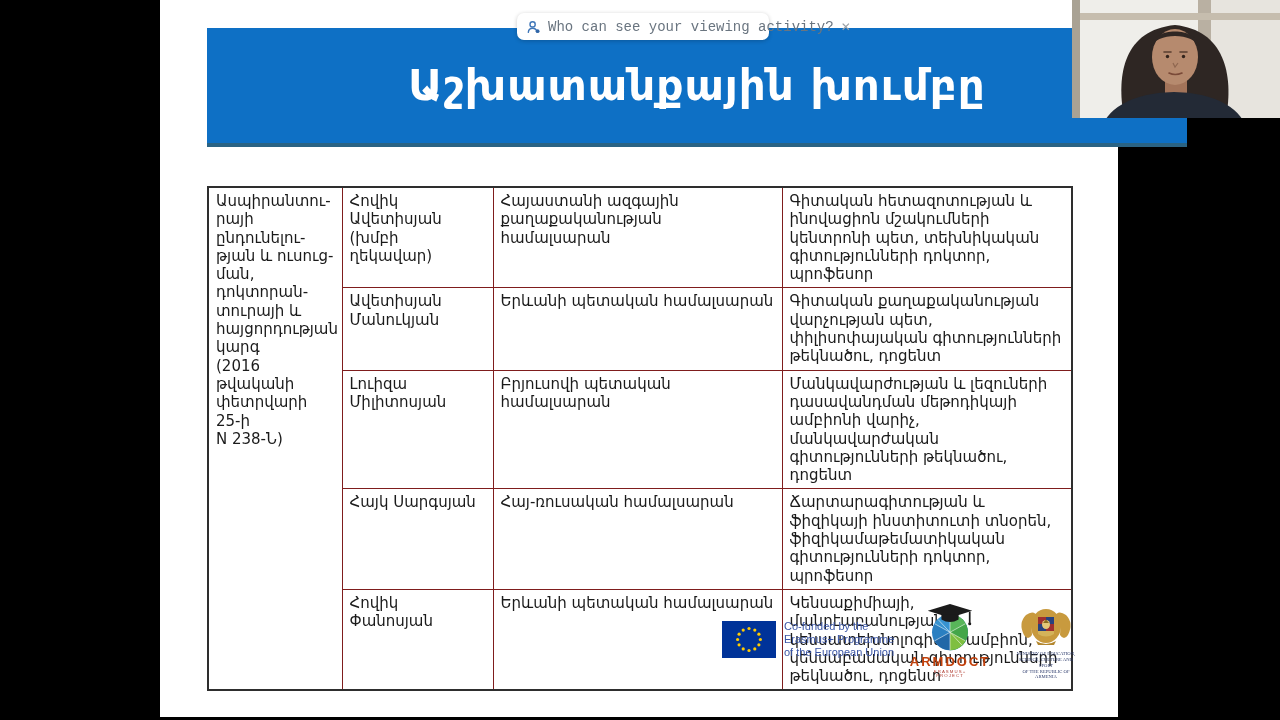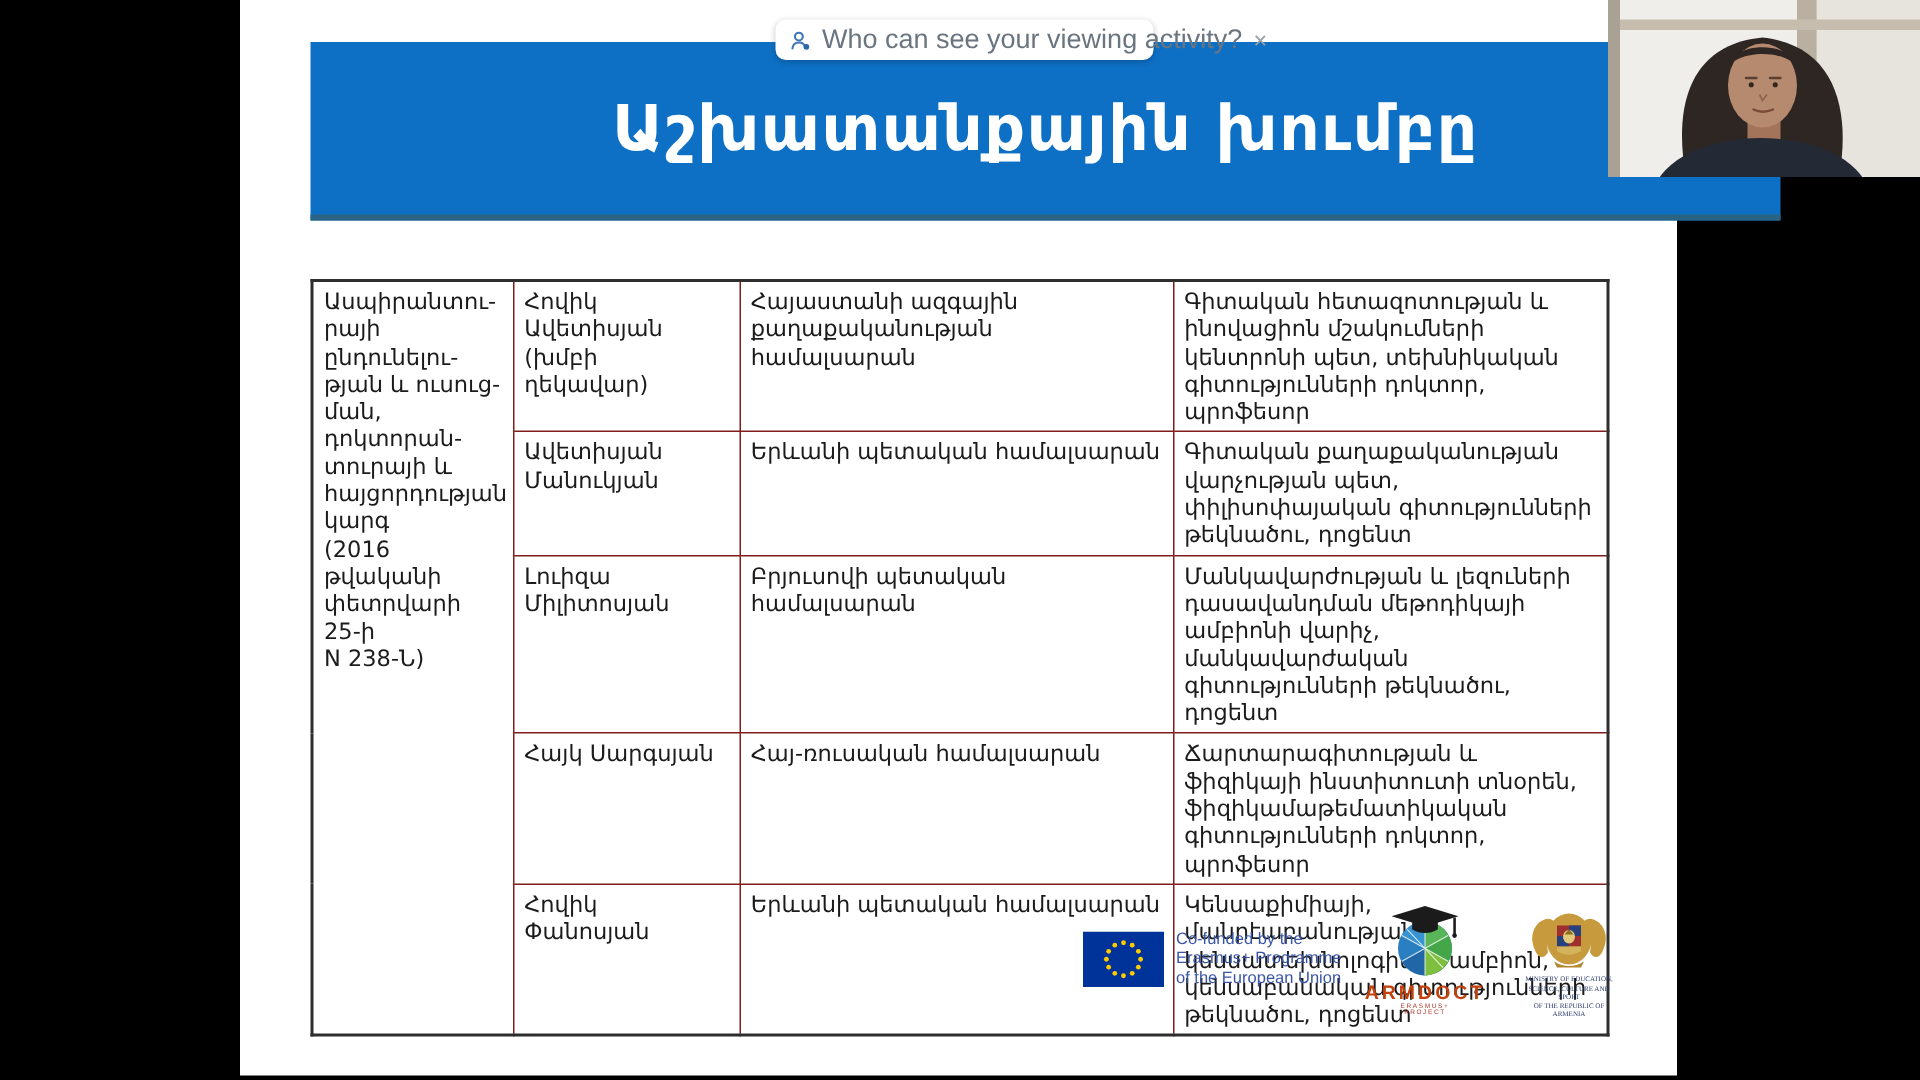--- a/index.html
+++ b/index.html
@@ -14,22 +14,22 @@
   .banner { position:absolute; left:47px; top:28px; width:980px; height:119px;
             background:#0e70c5; border-bottom:4px solid #2a6384;
             display:flex; align-items:center; justify-content:center; }
   .banner h1 { color:#ffffff; font-size:42px; font-weight:bold; letter-spacing:1px;
                font-family:"DejaVu Sans", sans-serif; }
 
   
   .toast { position:absolute; left:357px; top:13px; width:252px; height:27px;
            background:#ffffff; border-radius:7px; box-shadow:0 1px 4px rgba(0,0,0,.22);
            display:flex; align-items:center; gap:7px; padding:0 10px; z-index:6; }
-  .toast .msg { font-size:18px; color:#6a7580; white-space:nowrap;
-                font-family:Liberation Sans, sans-serif; }
+  .toast .msg { font-size:14px; color:#6a7580; white-space:nowrap;
+                font-family:Liberation Mono, monospace; }
   .toast .close { margin-left:auto; color:#9aa0a6; font-size:12px; cursor:pointer; line-height:1; }
 
   
   .wg-table { position:absolute; left:47px; top:186px; width:864px;
               border-collapse:collapse; table-layout:fixed;
               border:2px solid #2e2e2e; }
   .wg-table td { border:1px solid #7f1d1d; vertical-align:top; padding:4px 7px;
                  font-size:15px; line-height:1.22; color:#1b1b1b;
                  font-family:"DejaVu Sans", sans-serif; }
   .wg-table td.note { white-space:pre-line; }

